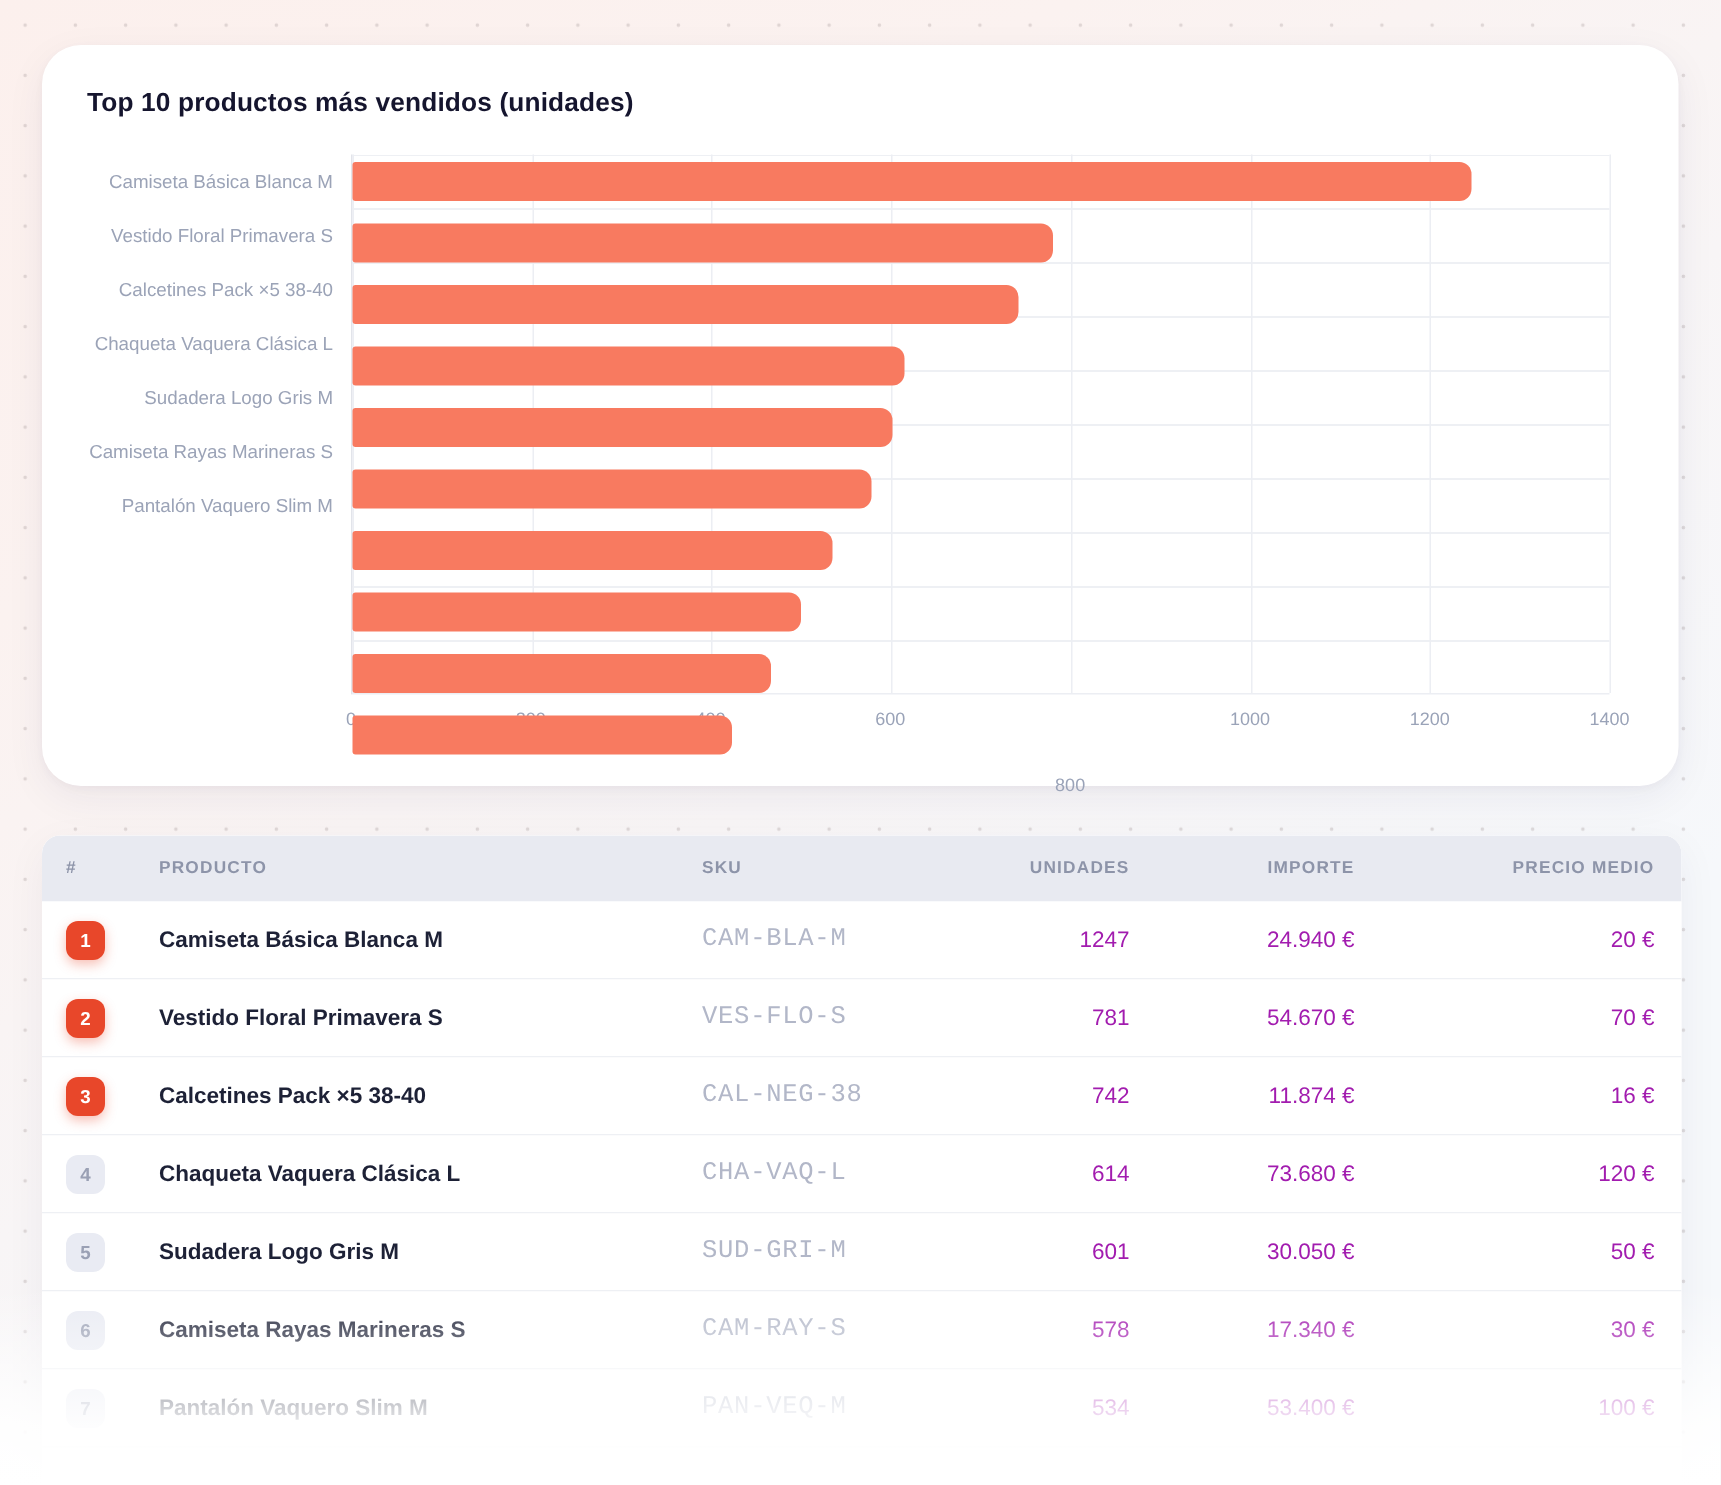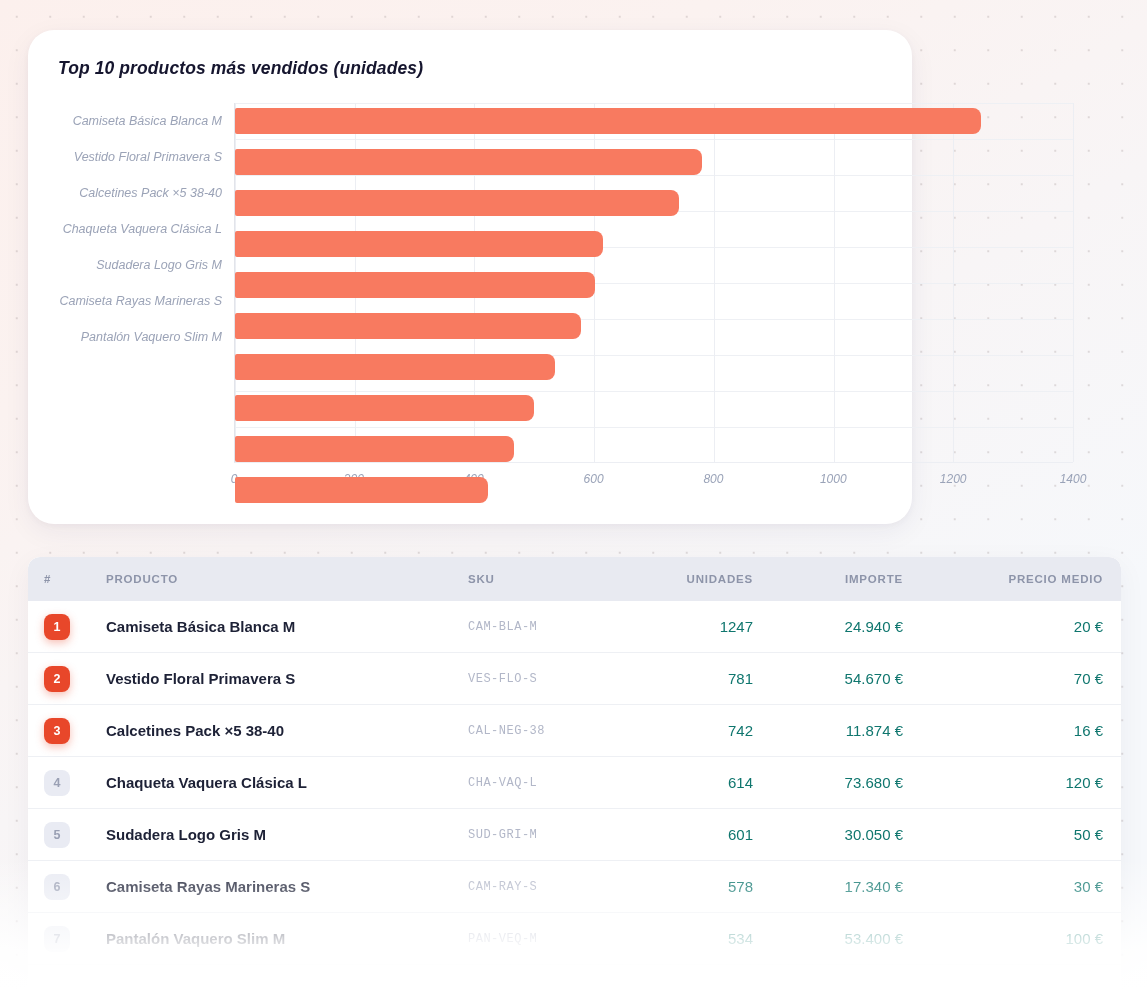--- a/index.html
+++ b/index.html
@@ -10,25 +10,24 @@
     overflow:hidden;
     background-color:#f6f8fa;
     background-image:
       radial-gradient(rgba(160,148,148,.30) 1.1px, transparent 1.4px),
       linear-gradient(150deg, #fcf0ed 0%, #fbf2f0 25%, #f8f5f6 50%, #f6f8fb 75%);
     background-size:33.5px 33.5px, 100% 100%;
   }
 
   
   .chart-card {
-    position:absolute; left:28px; top:30px; width:884px; height:494px;
+    position:absolute; left:28px; top:30px; width:1091px; height:494px;
     background:#ffffff; border-radius:26px;
     box-shadow:0 8px 28px rgba(40,35,80,.06), 0 2px 6px rgba(40,35,80,.04);
     padding:28px 30px 0 0;
-    font-style:italic;
   }
   .chart-title {
     font-size:17.5px; font-weight:bold; color:#15152e;
     letter-spacing:.1px; padding-left:30px; margin-bottom:24px;
   }
   .chart-wrap { display:flex; }
   .label-col { width:206px; flex:0 0 206px; }
   .c-label {
     height:36px; line-height:36px; text-align:right; padding-right:12px;
     font-size:12.5px; color:#9ba3b7; white-space:nowrap; overflow:hidden;
@@ -77,23 +76,23 @@
   .badge {
     width:26px; height:26px; border-radius:8px;
     display:flex; align-items:center; justify-content:center;
     font-size:12.5px; font-weight:bold;
     background:#e9ebf3; color:#9aa0b4;
   }
   .badge.top { background:#e8472a; color:#ffffff; box-shadow:0 3px 8px rgba(232,71,42,.35); }
   .cell-producto { font-size:15px; font-weight:bold; color:#1d2136; }
   .cell-sku {
     font-family:"Liberation Mono","DejaVu Sans Mono",monospace;
-    font-size:12px; color:#b2b7c8; letter-spacing:.5px;
-  }
-  .cell-val { font-size:15px; color:#0f766e; }
+    font-size:17px; color:#b2b7c8; letter-spacing:.5px;
+  }
+  .cell-val { font-size:15px; color:#a21caf; }
 
   
   .fade-out {
     position:absolute; left:0; top:858px; width:1147px; height:132px;
     background:linear-gradient(to bottom, rgba(255,255,255,0) 0%, rgba(255,255,255,.9) 70%, #ffffff 100%);
     z-index:10; pointer-events:none;
   }
 </style>
 </head>
 <body>
@@ -149,21 +148,21 @@
         <div class="c-row">
           <div class="c-bar" style="width: 30.1429%; background: rgb(248, 122, 96);"></div>
         </div>
       </div>
   </div>
   <div class="axis-row">
       <div class="tick" style="left: 0%;">0</div>
       <div class="tick" style="left: 14.2857%;">200</div>
       <div class="tick" style="left: 28.5714%;">400</div>
       <div class="tick" style="left: 42.8571%;">600</div>
-      <div class="tick" style="left: 57.1429%;">800</div>
+      <div class="tick" style="left: 57.1429%; margin-top: 44px;">800</div>
       <div class="tick" style="left: 71.4286%;">1000</div>
       <div class="tick" style="left: 85.7143%;">1200</div>
       <div class="tick" style="left: 100%;">1400</div>
     </div>
 </div>
 
 <div class="table-card">
   <div class="t-grid t-head">
     <div class="th">#</div>
     <div class="th">PRODUCTO</div>

